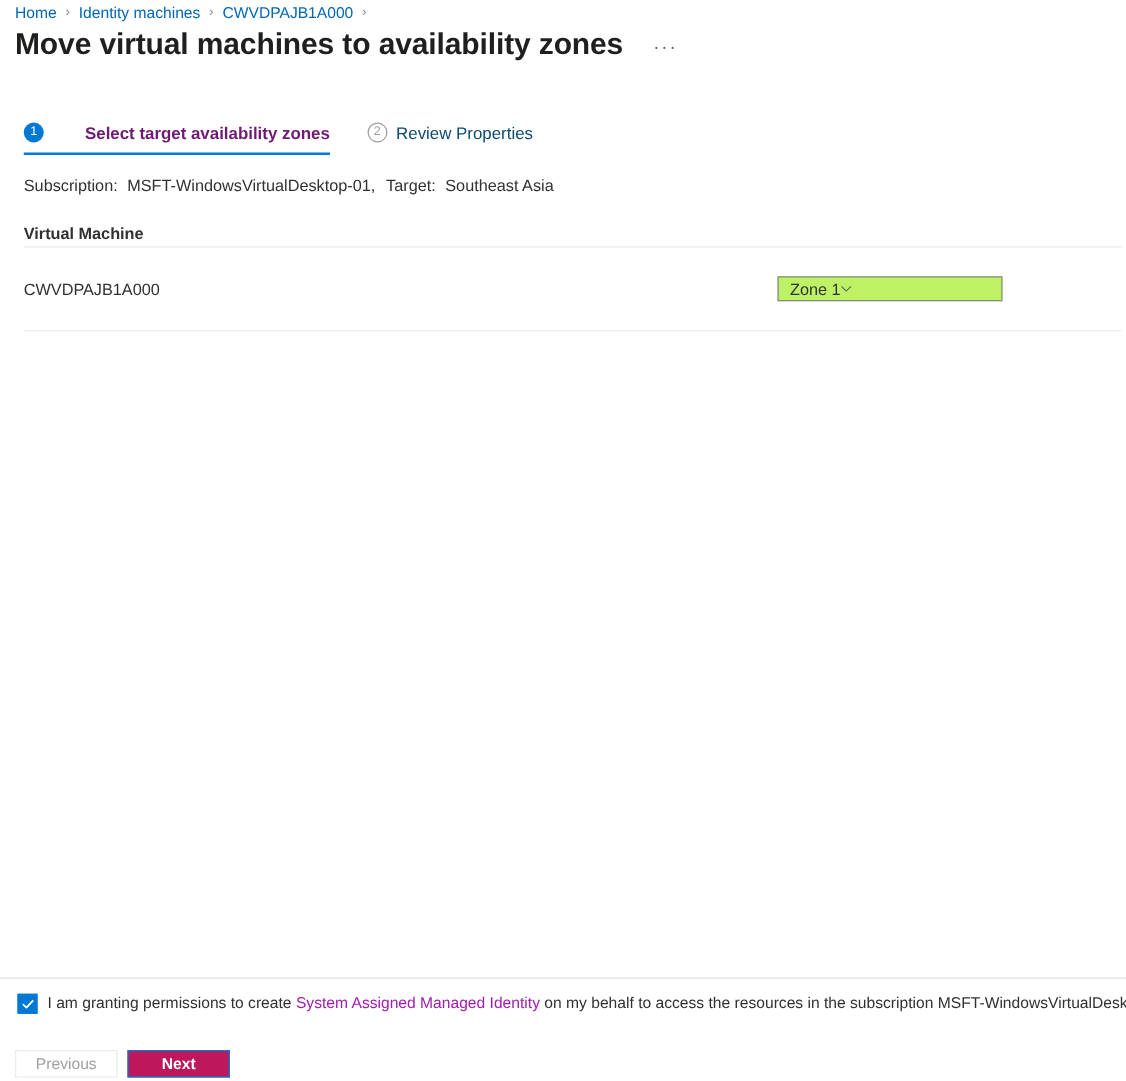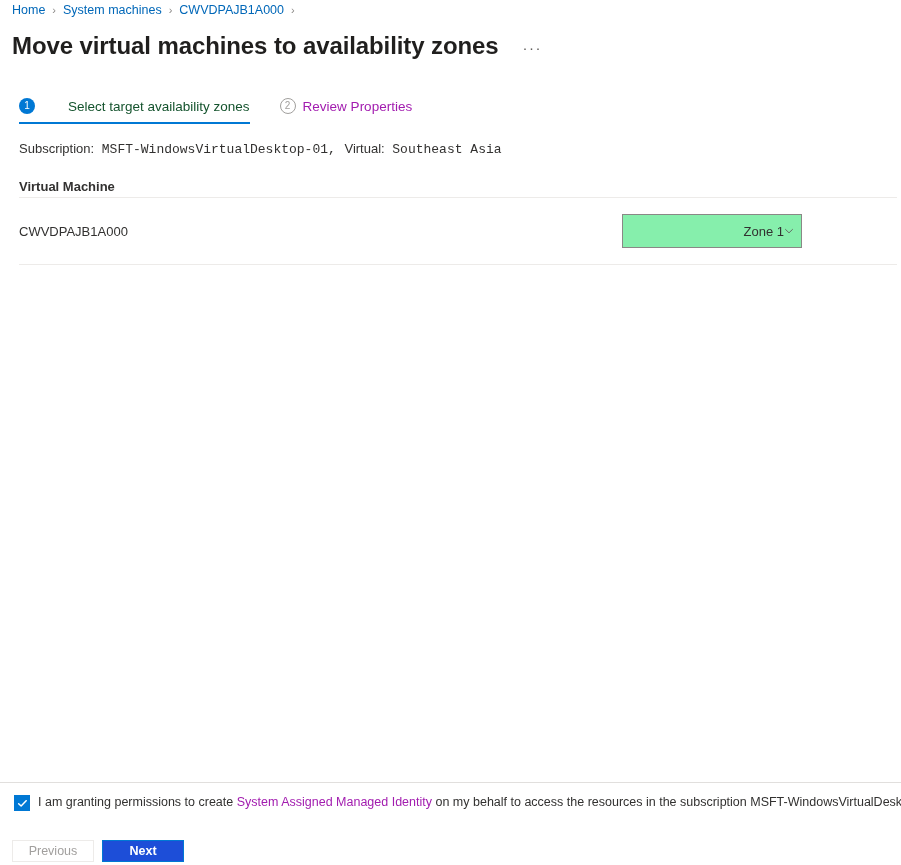--- a/index.html
+++ b/index.html
@@ -35,21 +35,21 @@
   .crumb-sep {
     color: #8a8886;
     margin: 0 7px;
     font-size: 11px;
   }
 
   
   .title-row {
     position: absolute;
     left: 12px;
-    top: 32px;
+    top: 22px;
     display: flex;
   }
   .page-title {
     font-size: 24px;
     font-weight: bold;
     color: #201f1e;
     letter-spacing: -0.1px;
     white-space: nowrap;
   }
   .ellipsis-btn {
@@ -99,26 +99,26 @@
     border: 1px solid #a19f9d;
     color: #a19f9d;
     background: transparent;
   }
   .step-label {
     margin-left: 7px;
     font-size: 13.5px;
     white-space: nowrap;
   }
   .step.active .step-label {
-    font-weight: normal;
-    color: #14532d;
+    font-weight: bold;
+    color: #701a75;
     margin-left: 33px;
   }
   .step.inactive .step-label {
-    color: #a21caf;
+    color: #0c4a6e;
   }
   .step.active::after {
     content: "";
     position: absolute;
     left: 0;
     right: 0;
     bottom: 0;
     height: 2px;
     background: #0078d4;
   }
@@ -126,21 +126,21 @@
   
   .sub-line {
     position: absolute;
     left: 19px;
     top: 141px;
     font-size: 13px;
     color: #323130;
     white-space: nowrap;
   }
   .sub-line .lbl { font-weight: normal; }
-  .sub-line .val { margin-left: 4px; font-family: Liberation Mono, monospace; }
+  .sub-line .val { margin-left: 4px; }
 
   
   .table {
     position: absolute;
     left: 19px;
     top: 176px;
     width: 878px;
   }
   .t-head {
     display: flex;
@@ -160,26 +160,26 @@
   }
   .t-row {
     display: flex;
     align-items: center;
     height: 66px;
     font-size: 13px;
     color: #323130;
   }
   .zone-select {
     width: 180px;
-    height: 34px;
+    height: 20px;
     border: 1px solid #8a8886;
-    background: #86efac;
-    display: flex;
-    align-items: center;
-    justify-content: flex-end;
+    background: #bef264;
+    display: flex;
+    align-items: center;
+    justify-content: flex-start;
     padding: 0 7px 0 9px;
     box-sizing: border-box;
     font-size: 13px;
     color: #323130;
     cursor: pointer;
   }
   .chevron {
     width: 10px;
     height: 10px;
     flex: 0 0 auto;
@@ -246,35 +246,35 @@
     box-sizing: border-box;
     padding: 0 12px;
   }
   .btn-disabled {
     background: #ffffff;
     border: 1px solid #edebe9;
     color: #a19f9d;
     cursor: default;
   }
   .btn-primary {
-    background: #1d4ed8;
+    background: #be185d;
     border: 1px solid #0078d4;
     color: #ffffff;
     cursor: pointer;
     margin-left: 8px;
     font-weight: bold;
   }
 </style>
 </head>
 <body>
 
 <div class="breadcrumb">
   <span class="crumb-link">Home</span>
   <span class="crumb-sep">›</span>
-  <span class="crumb-link">System machines</span>
+  <span class="crumb-link">Identity machines</span>
   <span class="crumb-sep">›</span>
   <span class="crumb-link">CWVDPAJB1A000</span>
   <span class="crumb-sep">›</span>
 </div>
 
 <div class="title-row">
   <div class="page-title">Move virtual machines to availability zones</div>
   <div class="ellipsis-btn">···</div>
 </div>
 
@@ -285,21 +285,21 @@
   </div>
   <div class="step inactive">
     <span class="step-circle">2</span>
     <span class="step-label">Review Properties</span>
   </div>
 </div>
 
 <div class="sub-line">
   <span class="lbl">Subscription:</span>
   <span class="val">MSFT-WindowsVirtualDesktop-01,</span>
-  <span class="lbl" style="margin-left:5px;">Virtual:</span>
+  <span class="lbl" style="margin-left:5px;">Target:</span>
   <span class="val">Southeast Asia</span>
 </div>
 
 <div class="table">
   <div class="t-head">
     <div class="col-vm">Virtual Machine</div>
   </div>
   <div class="rule"></div>
   <div class="t-row">
     <div class="col-vm">CWVDPAJB1A000</div>

